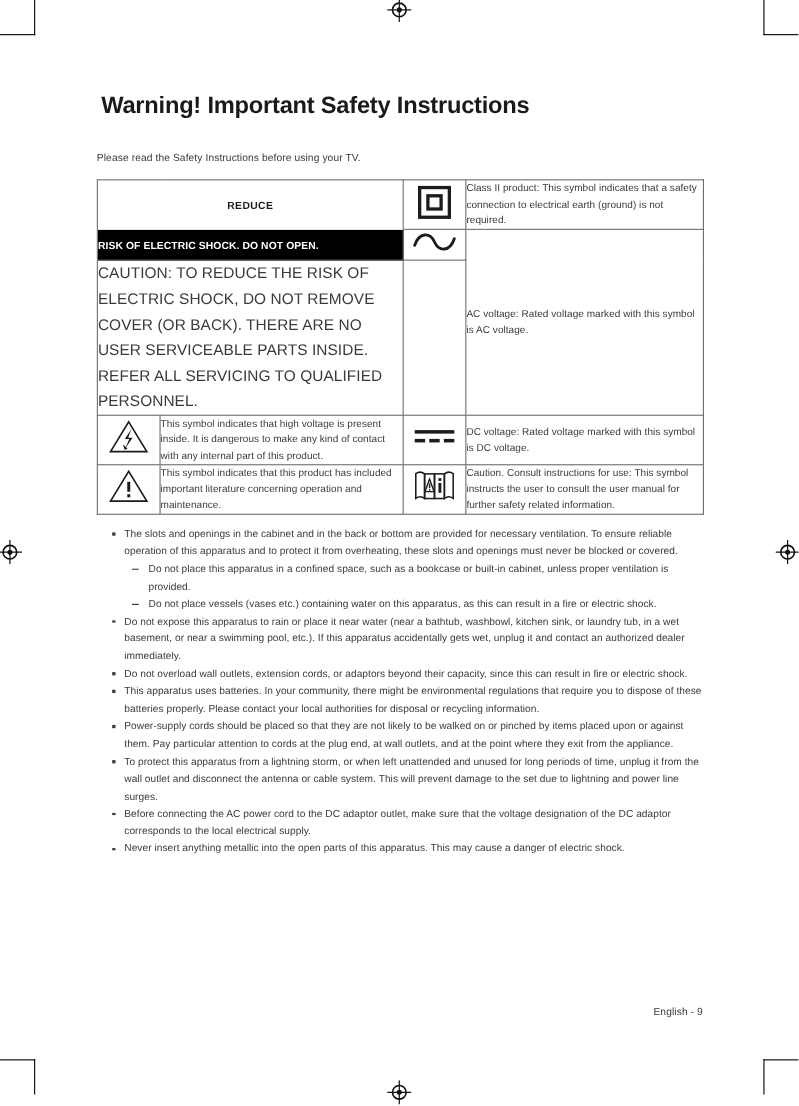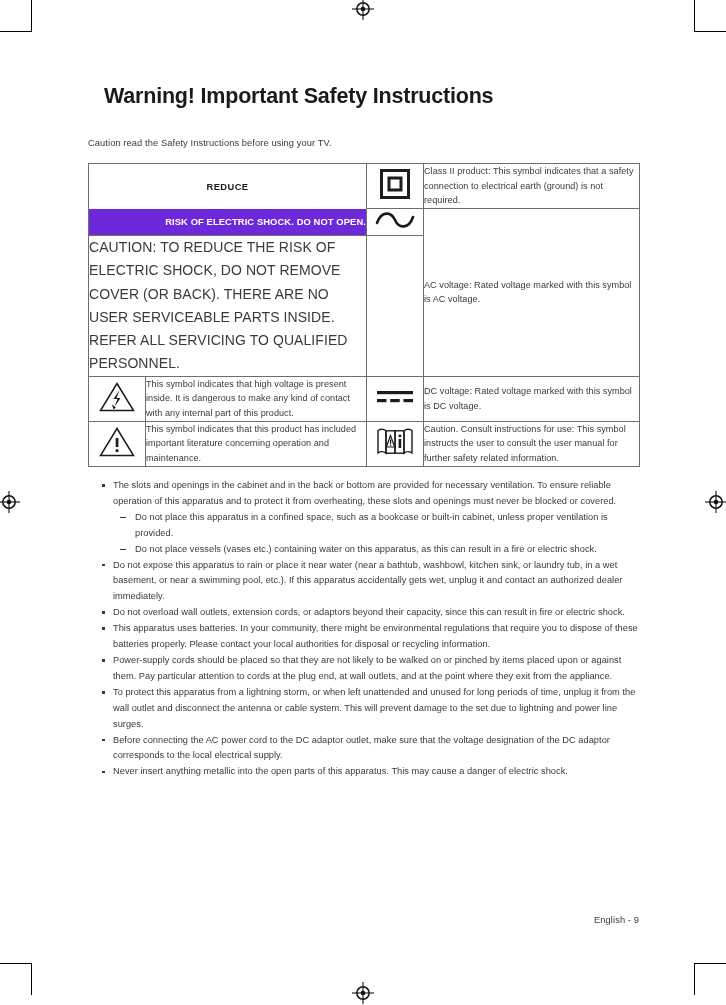--- a/index.html
+++ b/index.html
@@ -45,21 +45,21 @@
   }
 
   h1.page-title {
     font-size: 21.5px;
     font-weight: bold;
     letter-spacing: -0.2px;
     color: #1a1a1a;
     margin: 0;
     position: absolute;
     top: 84px;
-    left: 16px;
+    left: 4px;
   }
 
   .intro {
     position: absolute;
     top: 138px;
     left: 0;
     font-size: 9.3px;
     color: #3a3a3a;
     letter-spacing: 0.01em;
   }
@@ -93,23 +93,23 @@
   .caution-head {
     text-align: center;
     font-size: 9.4px;
     font-weight: bold;
     color: #1c1c1c;
     letter-spacing: 0.04em;
     padding: 9px 0 9px 0;
     border-bottom: none !important;
   }
   .caution-bar {
-    background: #6d28d9;
+    background: #000000;
     color: #ffffff;
-    text-align: right;
+    text-align: left;
     font-size: 9.4px;
     font-weight: bold;
     letter-spacing: 0.01em;
     padding: 8px 0 8px 0;
     border-top: none !important;
     border-bottom: none !important;
   }
   .caution-body {
     font-size: 14px;
     line-height: 1.66;
@@ -204,21 +204,21 @@
   <circle cx="11" cy="11" r="6.2" fill="none" stroke="#111" stroke-width="1.5"></circle>
   <circle cx="11" cy="11" r="2.3" fill="#111"></circle>
   <line x1="11" y1="0" x2="11" y2="22" stroke="#111" stroke-width="1.1"></line>
   <line x1="0" y1="11" x2="22" y2="11" stroke="#111" stroke-width="1.1"></line>
 </svg>
 
 <div class="page">
 
   <h1 class="page-title">Warning! Important Safety Instructions</h1>
 
-  <div class="intro">Caution read the Safety Instructions before using your TV.</div>
+  <div class="intro">Please read the Safety Instructions before using your TV.</div>
 
   <table class="safety-table">
     <colgroup>
       <col style="width:57px">
         <col style="width:221px">
       <col style="width:57px">
         <col style="width:216px">
     </colgroup>
     <tbody>
 

